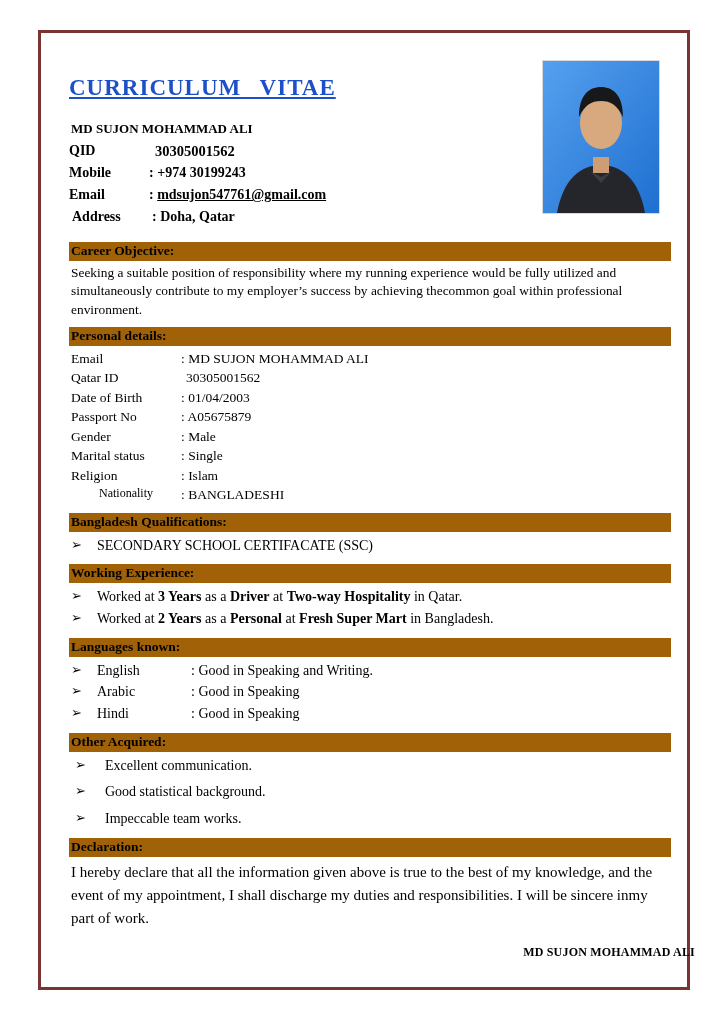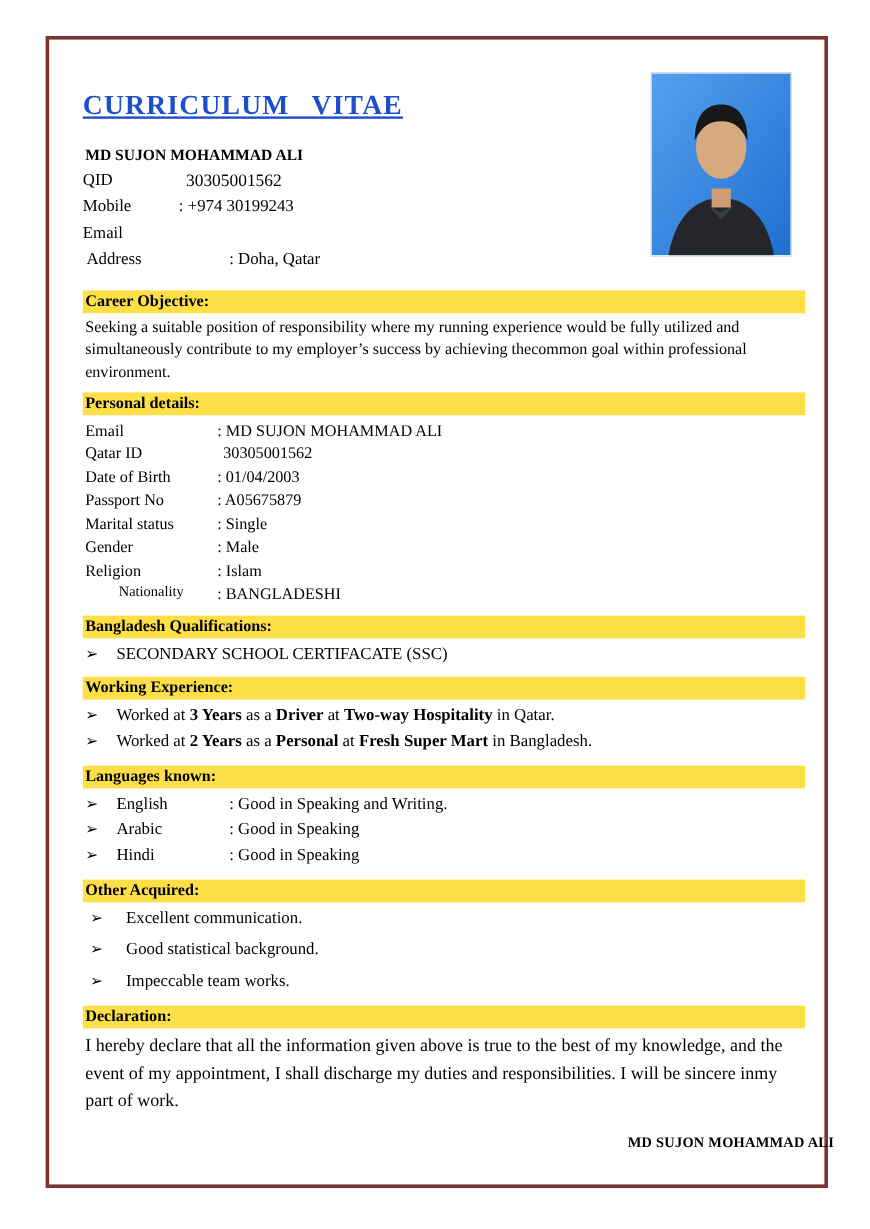--- a/index.html
+++ b/index.html
@@ -18,28 +18,28 @@
     margin:20px 0 20px 0;
   }
   
   .photo {
     position:absolute; top:28px; right:28px; width:116px; height:152px;
     overflow:hidden; box-shadow:0 0 0 1px #d9d9d9;
   }
   
   .contact { width:430px; margin-bottom:14px; }
   .contact-name { font-weight:bold; font-size:13px; margin:0 0 3px 2px; }
-  .c-row { display:flex; font-weight:normal; font-size:14px; line-height:1.55; }
+  .c-row { display:flex; font-weight:bold; font-size:14px; line-height:1.55; }
   .c-row .c-label { width:80px; }
   .c-row.qid .c-val { padding-left:6px; font-size:14.5px; }
-  .c-row.addr { padding-left:3px;gap:39px; }
+  .c-row.addr { padding-left:3px; }
   .c-row a { color:#000; }
   
   .bar {
-    background:#fde047; font-weight:bold; font-size:13.5px;
+    background:#a16207; font-weight:bold; font-size:13.5px;
     padding:1px 4px 2px 2px; margin:8px 0 3px 0;
   }
   .bar.first { margin-top:0; }
   
   .para { font-size:13.4px; line-height:1.38; margin:1px 2px 4px 2px; }
   
   .p-row { display:flex; font-size:13.5px; line-height:1.44; padding-left:2px; }
   .p-label { width:110px; }
   .p-row.qatar .p-val { padding-left:5px; }
   .p-row.nat .p-label { font-size:12px;text-align:center; }
@@ -87,20 +87,21 @@
       <div class="c-row qid">
         <span class="c-label">QID</span>
         <span class="c-val">30305001562</span>
       </div>
       <div class="c-row">
         <span class="c-label">Mobile</span>
         <span class="c-val">: +974 30199243</span>
       </div>
       <div class="c-row">
         <span class="c-label">Email</span>
+        <span class="c-val"><span>:</span>&nbsp;<a href="#">mdsujon547761@gmail.com</a></span>
       </div>
       <div class="c-row addr">
         <span class="c-label">Address</span>
         <span class="c-val">: Doha, Qatar</span>
       </div>
     </div>
 
     <div class="bar first">Career Objective:</div>
     <div class="para">Seeking a suitable position of responsibility where my running experience would be fully utilized and simultaneously contribute to my employer’s success by achieving thecommon goal within professional environment.</div>
 
@@ -116,26 +117,26 @@
       </div>
       <div class="p-row">
         <span class="p-label">Date of Birth</span>
         <span class="p-val">: 01/04/2003</span>
       </div>
       <div class="p-row">
         <span class="p-label">Passport No</span>
         <span class="p-val">: A05675879</span>
       </div>
       <div class="p-row">
+        <span class="p-label">Gender</span>
+        <span class="p-val">: Male</span>
+      </div>
+      <div class="p-row">
         <span class="p-label">Marital status</span>
         <span class="p-val">: Single</span>
-      </div>
-      <div class="p-row">
-        <span class="p-label">Gender</span>
-        <span class="p-val">: Male</span>
       </div>
       <div class="p-row">
         <span class="p-label">Religion</span>
         <span class="p-val">: Islam</span>
       </div>
       <div class="p-row nat">
         <span class="p-label">Nationality</span>
         <span class="p-val">: BANGLADESHI</span>
       </div>
     </div>

